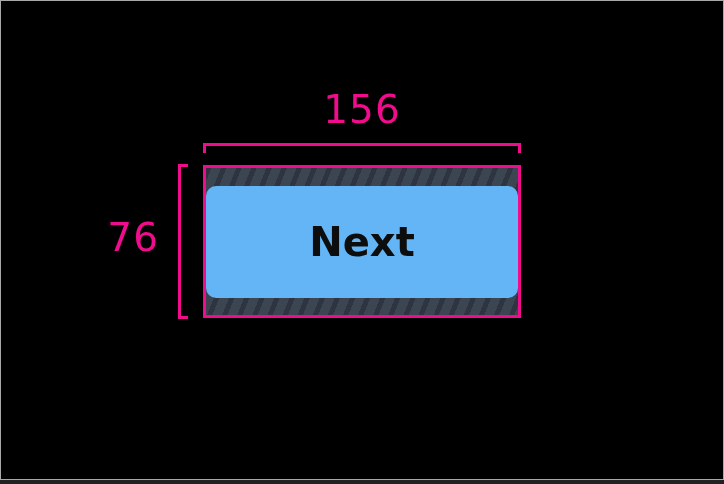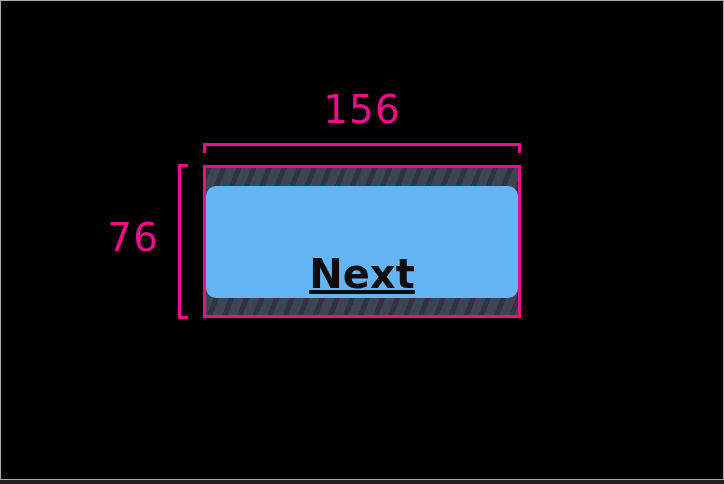--- a/index.html
+++ b/index.html
@@ -93,25 +93,24 @@
     top: 18px;
     bottom: 17px;
     border: none;
     border-radius: 10px;
     background: var(--btn-bg, #64b5f6);
     color: var(--btn-fg, #0d0d0d);
     font-family: "DejaVu Sans", sans-serif;
     font-size: 40px;
     font-weight: 600;
     display: flex;
-    align-items: flex-end;
+    align-items: center;
     justify-content: center;
     cursor: pointer;
-    padding: 1px;
-    text-decoration: underline;
+    padding: 12px;
   }
 </style>
 </head>
 <body>
 
 <div class="frame">
 
   <div class="dim-label width">156</div>
 
   <div class="bracket-h"></div>

